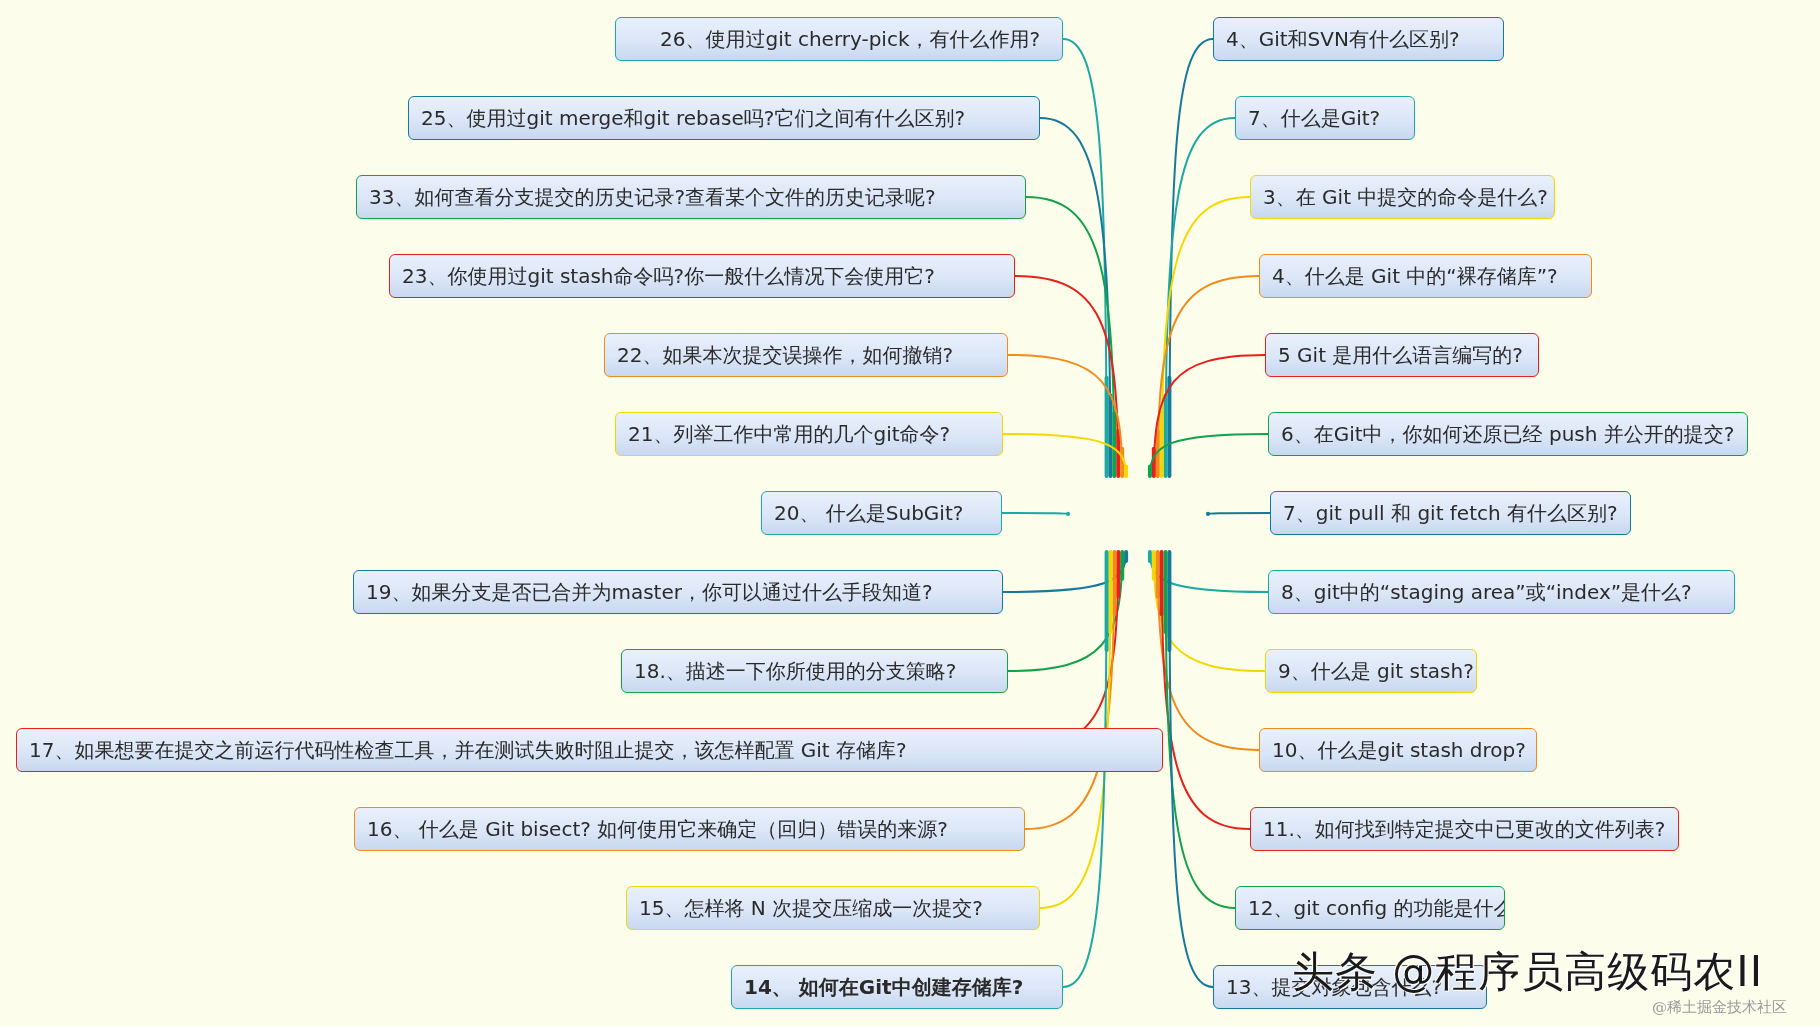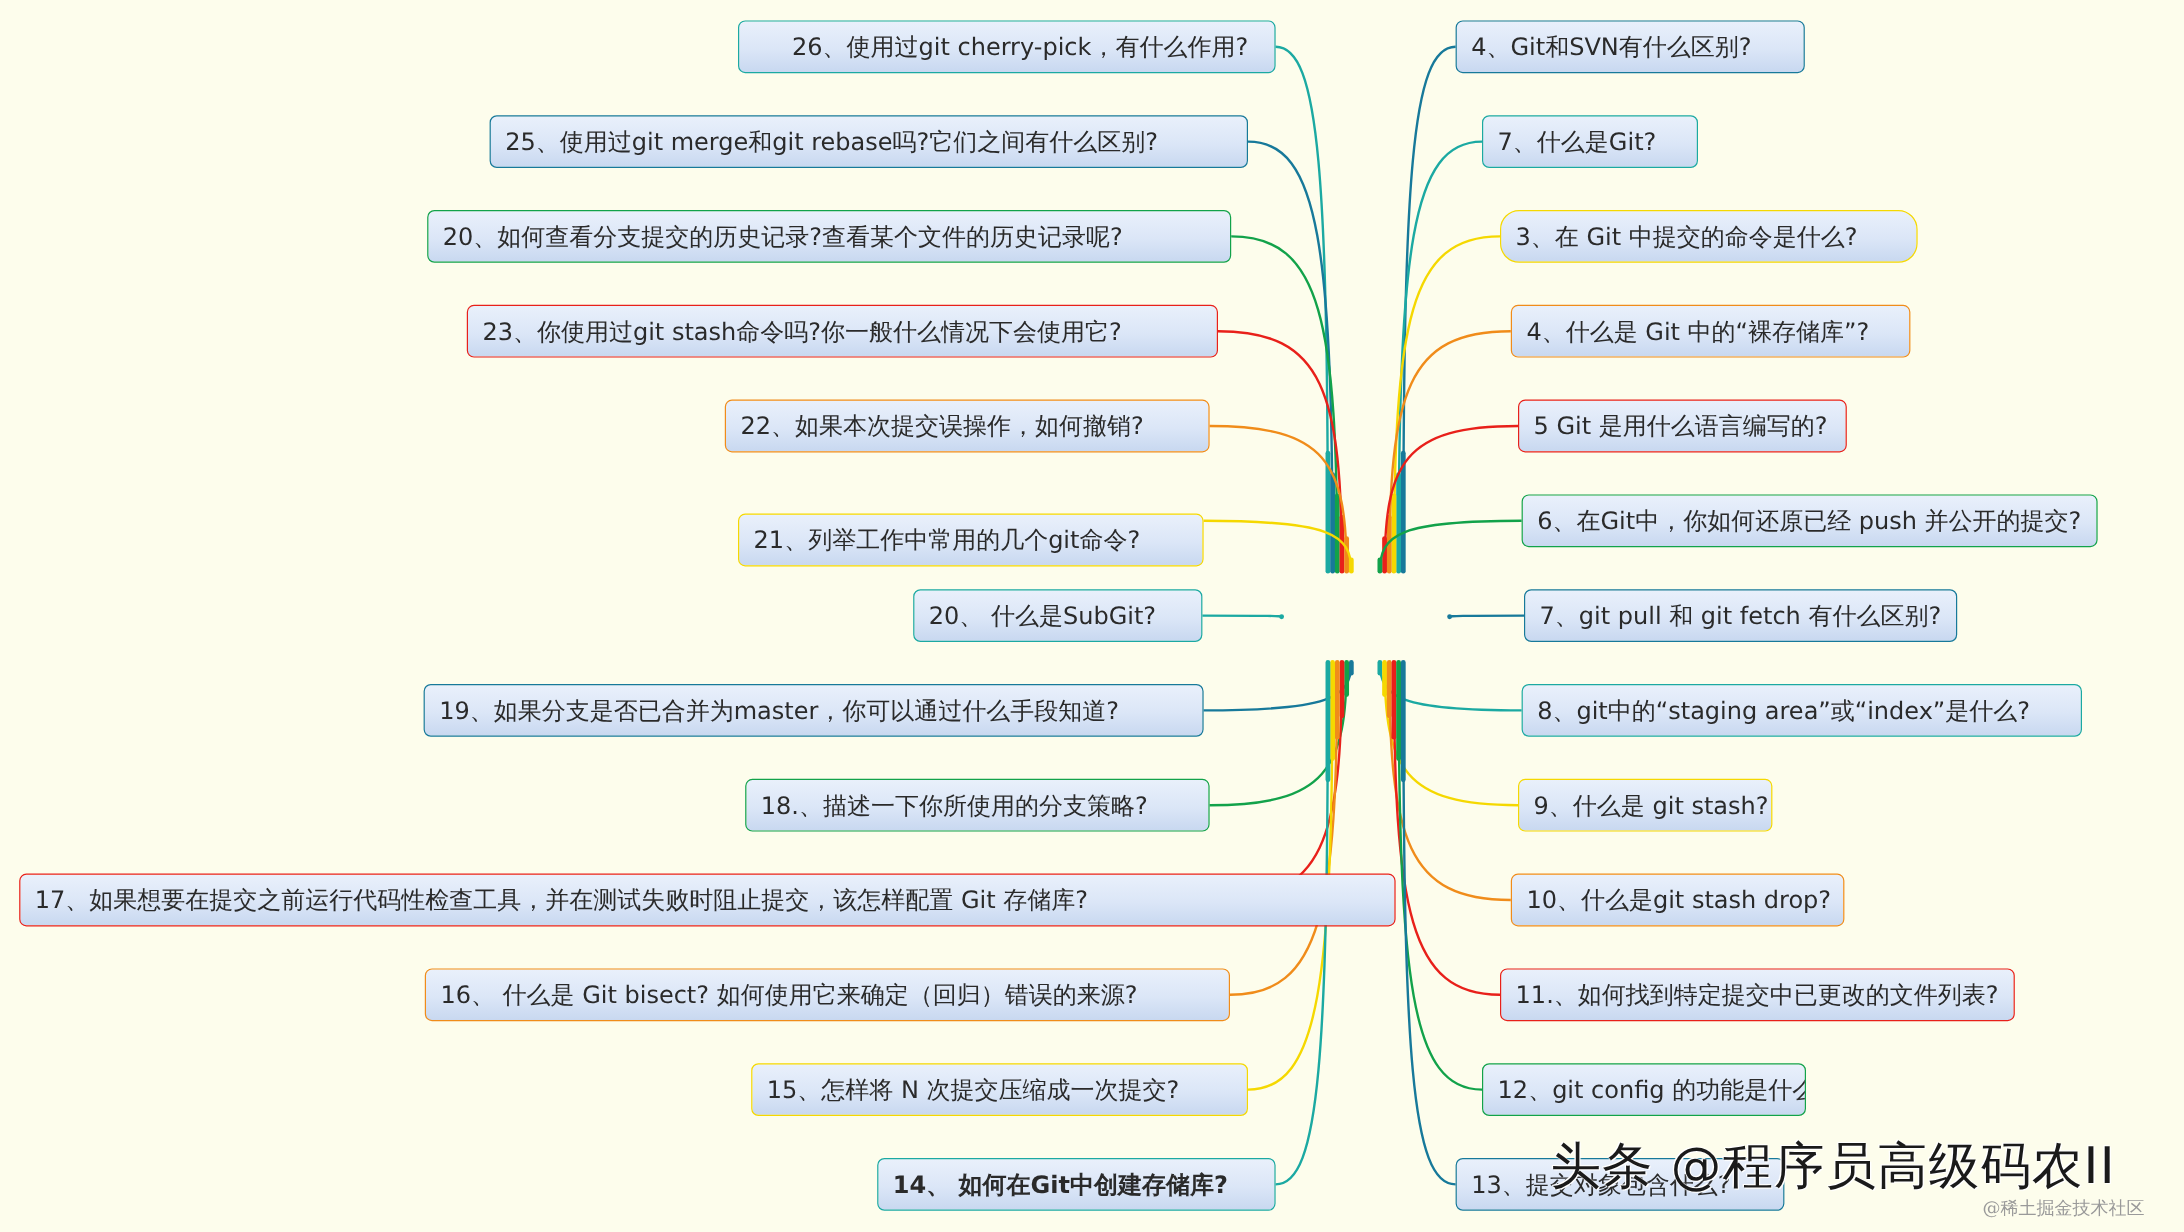--- a/index.html
+++ b/index.html
@@ -114,21 +114,21 @@
       <path d="M1106.6,552 L1106.6,649.875" stroke="#1ba9a2" stroke-width="4" stroke-linecap="round" fill="none"></path>
     </svg>
 
   <div id="right-branch">
       <div class="node" style="left: 1213px; top: 17px; width: 291px; border-color: rgb(23, 121, 154);">
         <span>4、Git和SVN有什么区别?</span>
       </div>
       <div class="node" style="left: 1235px; top: 96px; width: 180px; border-color: rgb(27, 169, 162);">
         <span>7、什么是Git?</span>
       </div>
-      <div class="node" style="left: 1250px; top: 175px; width: 348px; border-color: rgb(245, 216, 0); border-radius: 16px;">
+      <div class="node" style="left: 1250px; top: 175px; width: 305px; border-color: rgb(245, 216, 0);">
         <span>3、在 Git 中提交的命令是什么?</span>
       </div>
       <div class="node" style="left: 1259px; top: 254px; width: 333px; border-color: rgb(240, 140, 26);">
         <span>4、什么是 Git 中的“裸存储库”?</span>
       </div>
       <div class="node" style="left: 1265px; top: 333px; width: 274px; border-color: rgb(232, 32, 26);">
         <span>5 Git 是用什么语言编写的?</span>
       </div>
       <div class="node" style="left: 1268px; top: 412px; width: 480px; border-color: rgb(18, 162, 74);">
         <span>6、在Git中，你如何还原已经 push 并公开的提交?</span>
@@ -156,29 +156,29 @@
       </div>
     </div>
   <div id="left-branch">
       <div class="node" style="left: 615px; top: 17px; width: 448px; border-color: rgb(27, 169, 162); padding-left: 44px;">
         <span>26、使用过git cherry-pick，有什么作用?</span>
       </div>
       <div class="node" style="left: 408px; top: 96px; width: 632px; border-color: rgb(23, 121, 154);">
         <span>25、使用过git merge和git rebase吗?它们之间有什么区别?</span>
       </div>
       <div class="node" style="left: 356px; top: 175px; width: 670px; border-color: rgb(18, 162, 74);">
-        <span>20、如何查看分支提交的历史记录?查看某个文件的历史记录呢?</span>
+        <span>33、如何查看分支提交的历史记录?查看某个文件的历史记录呢?</span>
       </div>
       <div class="node" style="left: 389px; top: 254px; width: 626px; border-color: rgb(232, 32, 26);">
         <span>23、你使用过git stash命令吗?你一般什么情况下会使用它?</span>
       </div>
       <div class="node" style="left: 604px; top: 333px; width: 404px; border-color: rgb(240, 140, 26);">
         <span>22、如果本次提交误操作，如何撤销?</span>
       </div>
-      <div class="node" style="left: 615px; top: 412px; width: 388px; border-color: rgb(245, 216, 0); margin-top: 16px;">
+      <div class="node" style="left: 615px; top: 412px; width: 388px; border-color: rgb(245, 216, 0);">
         <span>21、列举工作中常用的几个git命令?</span>
       </div>
       <div class="node" style="left: 761px; top: 491px; width: 241px; border-color: rgb(27, 169, 162);">
         <span>20、 什么是SubGit?</span>
       </div>
       <div class="node" style="left: 353px; top: 570px; width: 650px; border-color: rgb(23, 121, 154);">
         <span>19、如果分支是否已合并为master，你可以通过什么手段知道?</span>
       </div>
       <div class="node" style="left: 621px; top: 649px; width: 387px; border-color: rgb(18, 162, 74);">
         <span>18.、描述一下你所使用的分支策略?</span>

